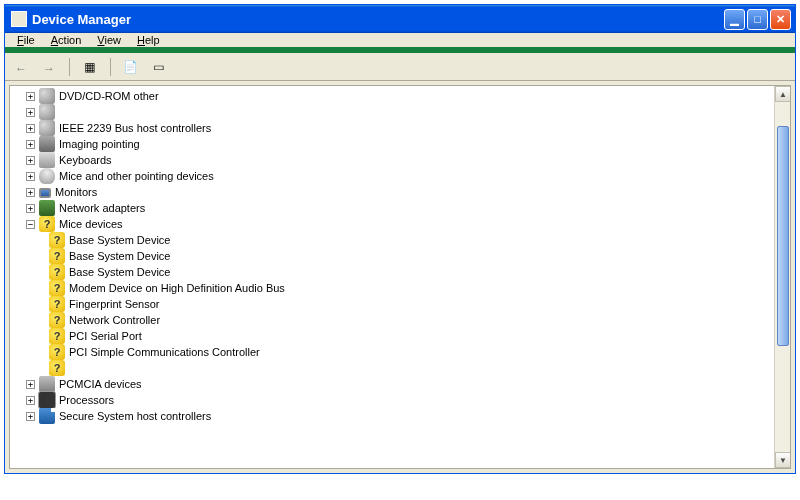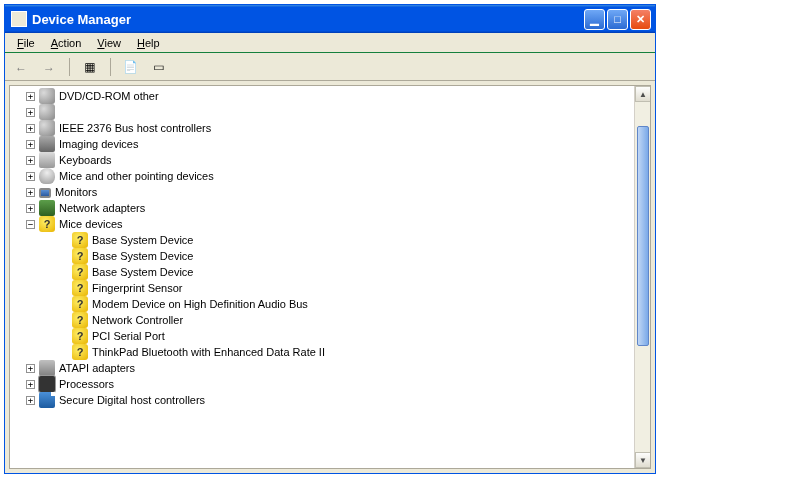--- a/index.html
+++ b/index.html
@@ -6,21 +6,21 @@
   body {
     margin: 0;
     font-family: Tahoma, sans-serif;
     font-size: 11px;
     background: #fff;
     width: 800px;
     height: 500px;
     overflow: hidden;
   }
   .window {
-    width: 652px;
+    width: 792px;
     height: 470px;
     margin: 4px;
     border: 1px solid #0054e3;
     background: #ece9d8;
     display: flex;
     flex-direction: column;
   }
   .titlebar {
     height: 28px;
     background: linear-gradient(to bottom, #3c8cde 0%, #0054e3 8%, #0054e3 92%, #003bb0 100%);
@@ -55,21 +55,21 @@
     cursor: pointer;
   }
   .winbtn.min, .winbtn.max { background: linear-gradient(to bottom, #6fa8f6, #2b6bd3); }
   .winbtn.close { background: linear-gradient(to bottom, #f48066, #e74b0f); }
   .menubar {
     height: 20px;
     background: #ece9d8;
     display: flex;
     align-items: center;
     padding: 0 4px;
-    border-bottom: 1px solid #15803d;
+    border-bottom: 6px solid #15803d;
   }
   .menuitem {
     padding: 2px 8px;
     cursor: pointer;
   }
   .menuitem u { text-decoration: underline; }
   .toolbar {
     height: 28px;
     background: #ece9d8;
     display: flex;
@@ -180,21 +180,21 @@
     top: 0; left: 0; right: 0; bottom: 0;
     display: flex;
     align-items: center;
     justify-content: center;
     font-weight: bold;
     font-size: 11px;
     color: #333;
   }
   .label { cursor: default; }
   .indent0 { padding-left: 16px; }
-  .indent1 { padding-left: 62px; }
+  .indent1 { padding-left: 39px; }
 </style>
 </head>
 <body>
 
 <div class="window">
 
   <div class="titlebar">
     <span class="app-icon"></span>
     <span class="title">Device Manager</span>
     <div class="winbtns">
@@ -228,26 +228,26 @@
           <span class="icon device"></span>
           <span class="label">DVD/CD-ROM other</span>
         </div>
         <div class="node indent0">
           <span class="expander">+</span>
           <span class="icon device"></span>
         </div>
         <div class="node indent0">
           <span class="expander">+</span>
           <span class="icon device"></span>
-          <span class="label">IEEE 2376 Bus host controllers</span>
+          <span class="label">IEEE 2239 Bus host controllers</span>
         </div>
         <div class="node indent0">
           <span class="expander">+</span>
           <span class="icon imaging"></span>
-          <span class="label">Imaging devices</span>
+          <span class="label">Imaging pointing</span>
         </div>
         <div class="node indent0">
           <span class="expander">+</span>
           <span class="icon keyboard"></span>
           <span class="label">Keyboards</span>
         </div>
         <div class="node indent0">
           <span class="expander">+</span>
           <span class="icon mouse"></span>
           <span class="label">Mice and other pointing devices</span>
@@ -274,52 +274,55 @@
         <div class="node indent1">
           <span class="icon unknown"></span>
           <span class="label">Base System Device</span>
         </div>
         <div class="node indent1">
           <span class="icon unknown"></span>
           <span class="label">Base System Device</span>
         </div>
         <div class="node indent1">
           <span class="icon unknown"></span>
+          <span class="label">Modem Device on High Definition Audio Bus</span>
+        </div>
+        <div class="node indent1">
+          <span class="icon unknown"></span>
           <span class="label">Fingerprint Sensor</span>
         </div>
         <div class="node indent1">
           <span class="icon unknown"></span>
-          <span class="label">Modem Device on High Definition Audio Bus</span>
-        </div>
-        <div class="node indent1">
-          <span class="icon unknown"></span>
           <span class="label">Network Controller</span>
         </div>
         <div class="node indent1">
           <span class="icon unknown"></span>
           <span class="label">PCI Serial Port</span>
         </div>
         <div class="node indent1">
           <span class="icon unknown"></span>
-          <span class="label">ThinkPad Bluetooth with Enhanced Data Rate II</span>
+          <span class="label">PCI Simple Communications Controller</span>
+        </div>
+        <div class="node indent1">
+          <span class="icon unknown"></span>
         </div>
         <div class="node indent0">
           <span class="expander">+</span>
           <span class="icon pcmcia"></span>
-          <span class="label">ATAPI adapters</span>
+          <span class="label">PCMCIA devices</span>
         </div>
         <div class="node indent0">
           <span class="expander">+</span>
           <span class="icon cpu"></span>
           <span class="label">Processors</span>
         </div>
         <div class="node indent0">
           <span class="expander">+</span>
           <span class="icon sd"></span>
-          <span class="label">Secure Digital host controllers</span>
+          <span class="label">Secure System host controllers</span>
         </div>
       </div>
     <div class="scrollbar">
       <div class="sbarrow up">▲</div>
       <div class="thumb" id="thumb" style="top: 40px; height: 220px;"></div>
       <div class="sbarrow down">▼</div>
     </div>
   </div>
 
 </div>

